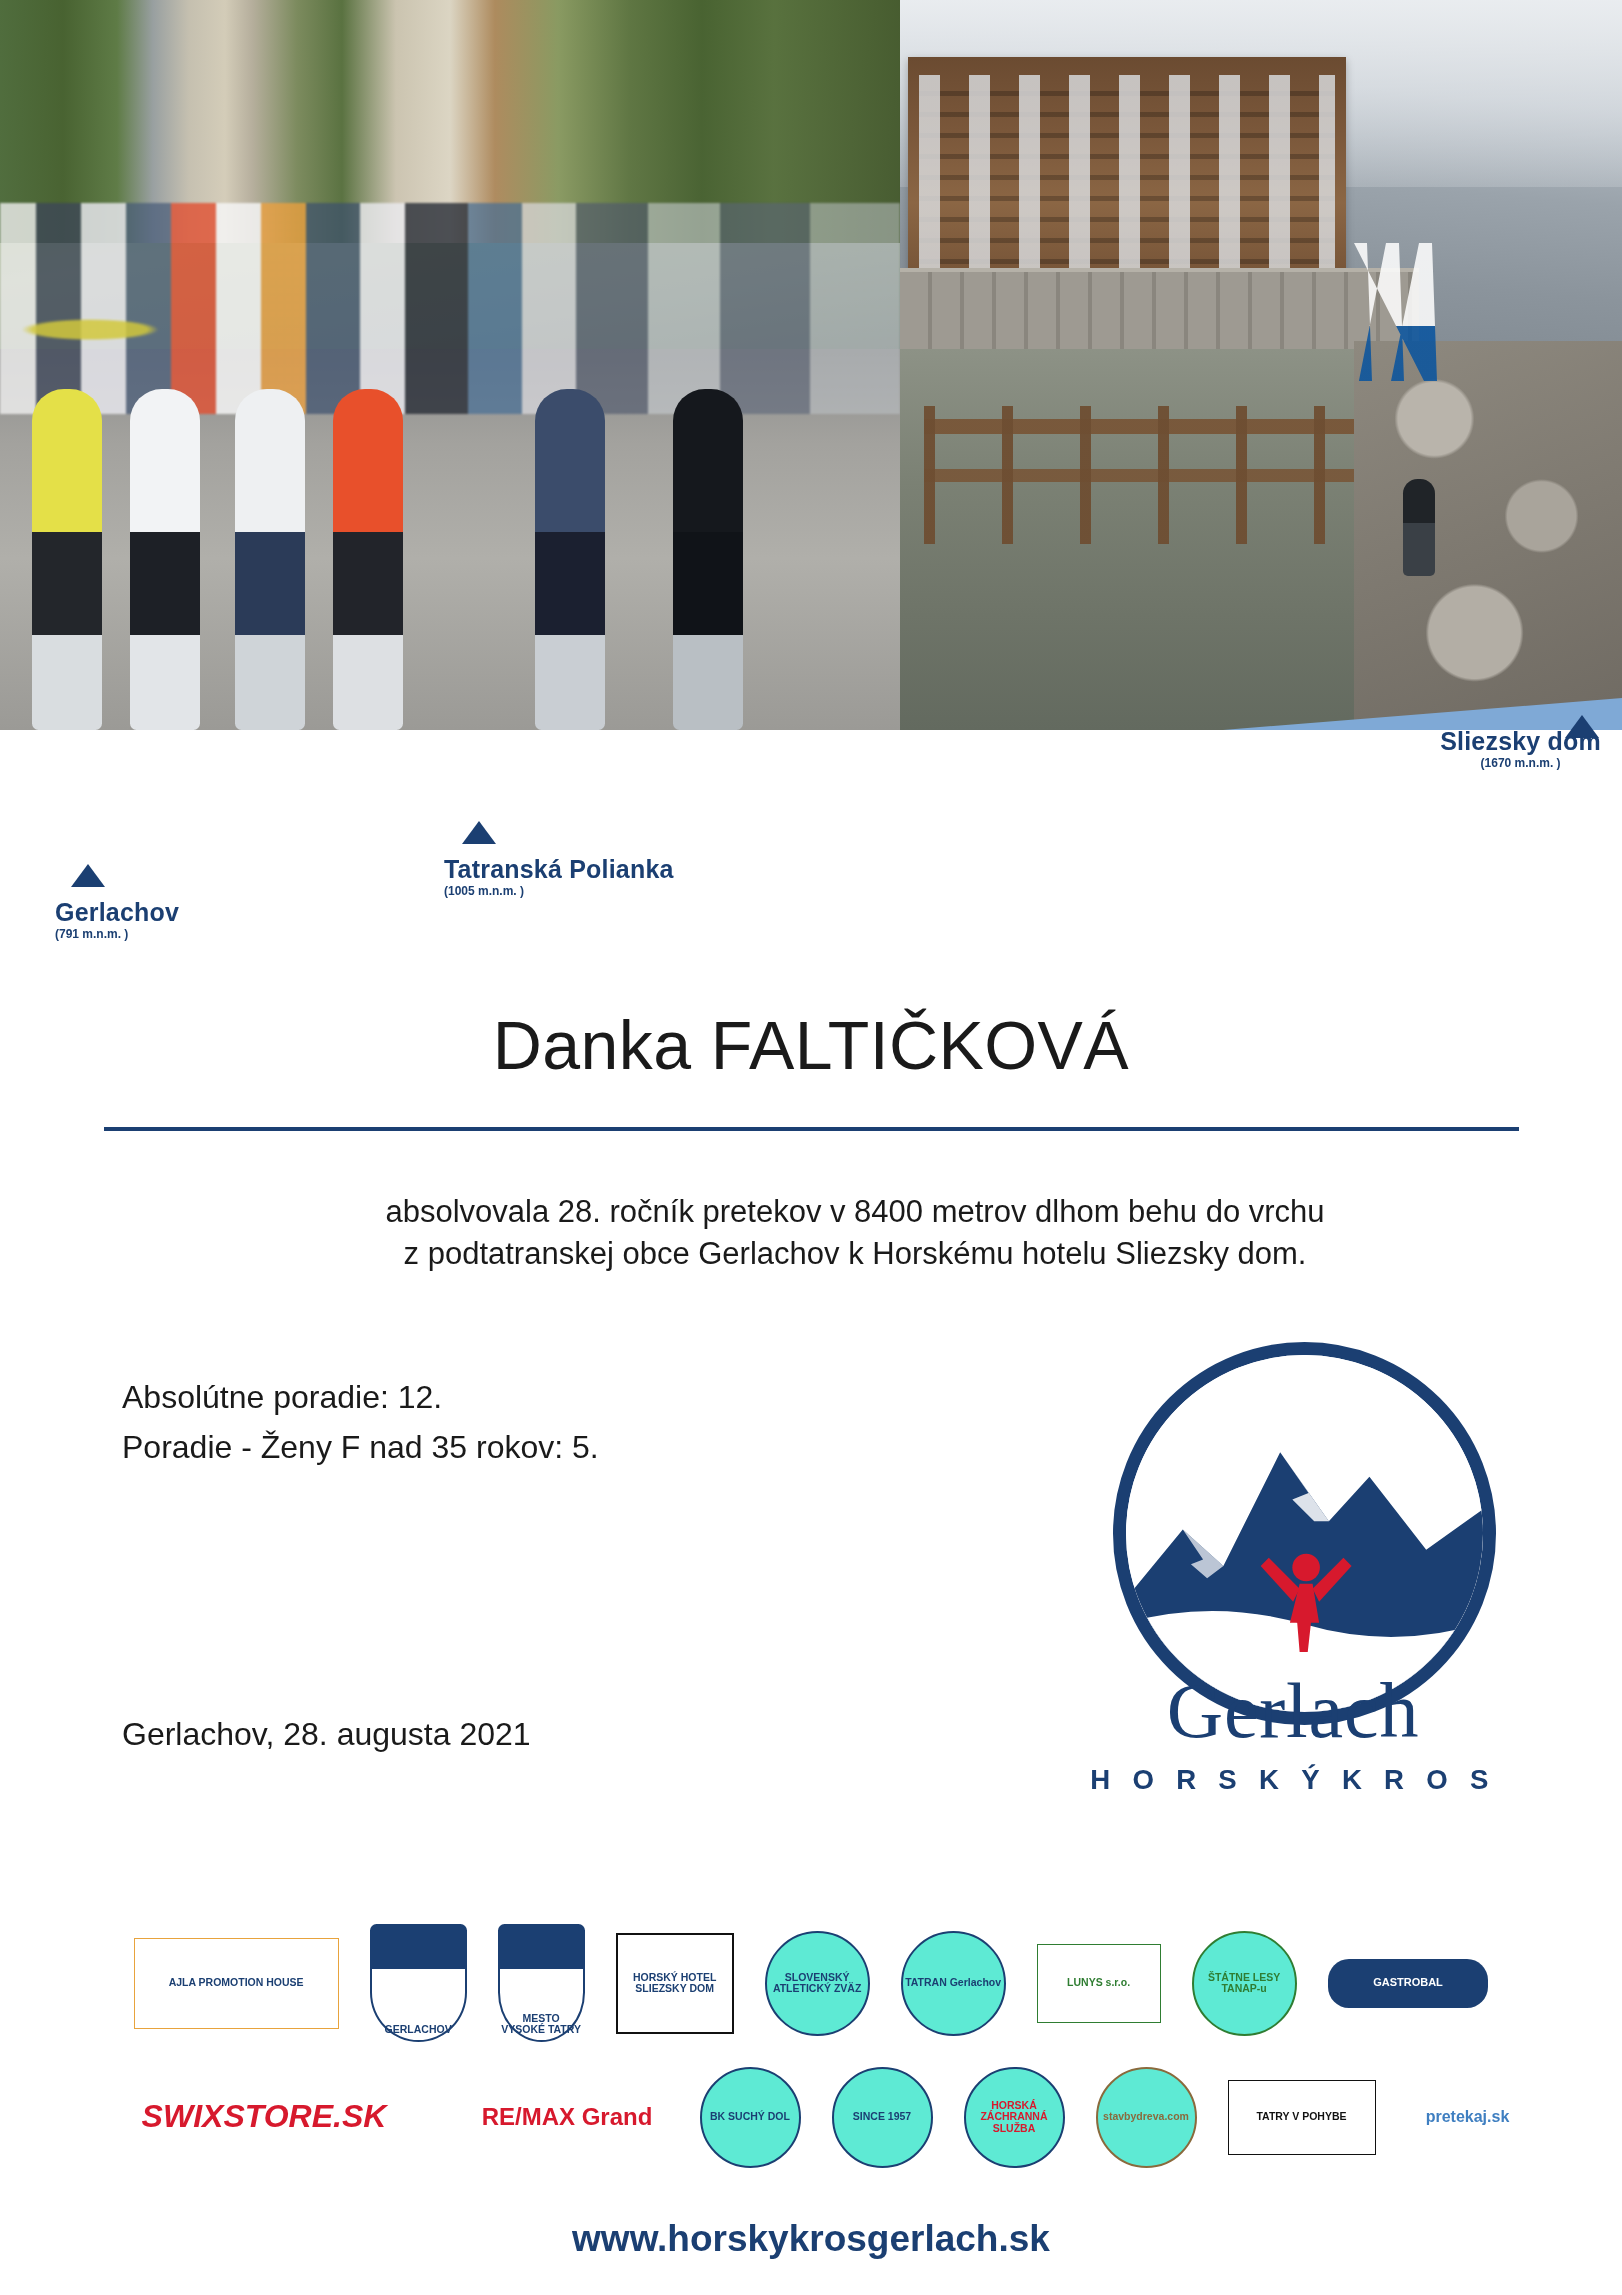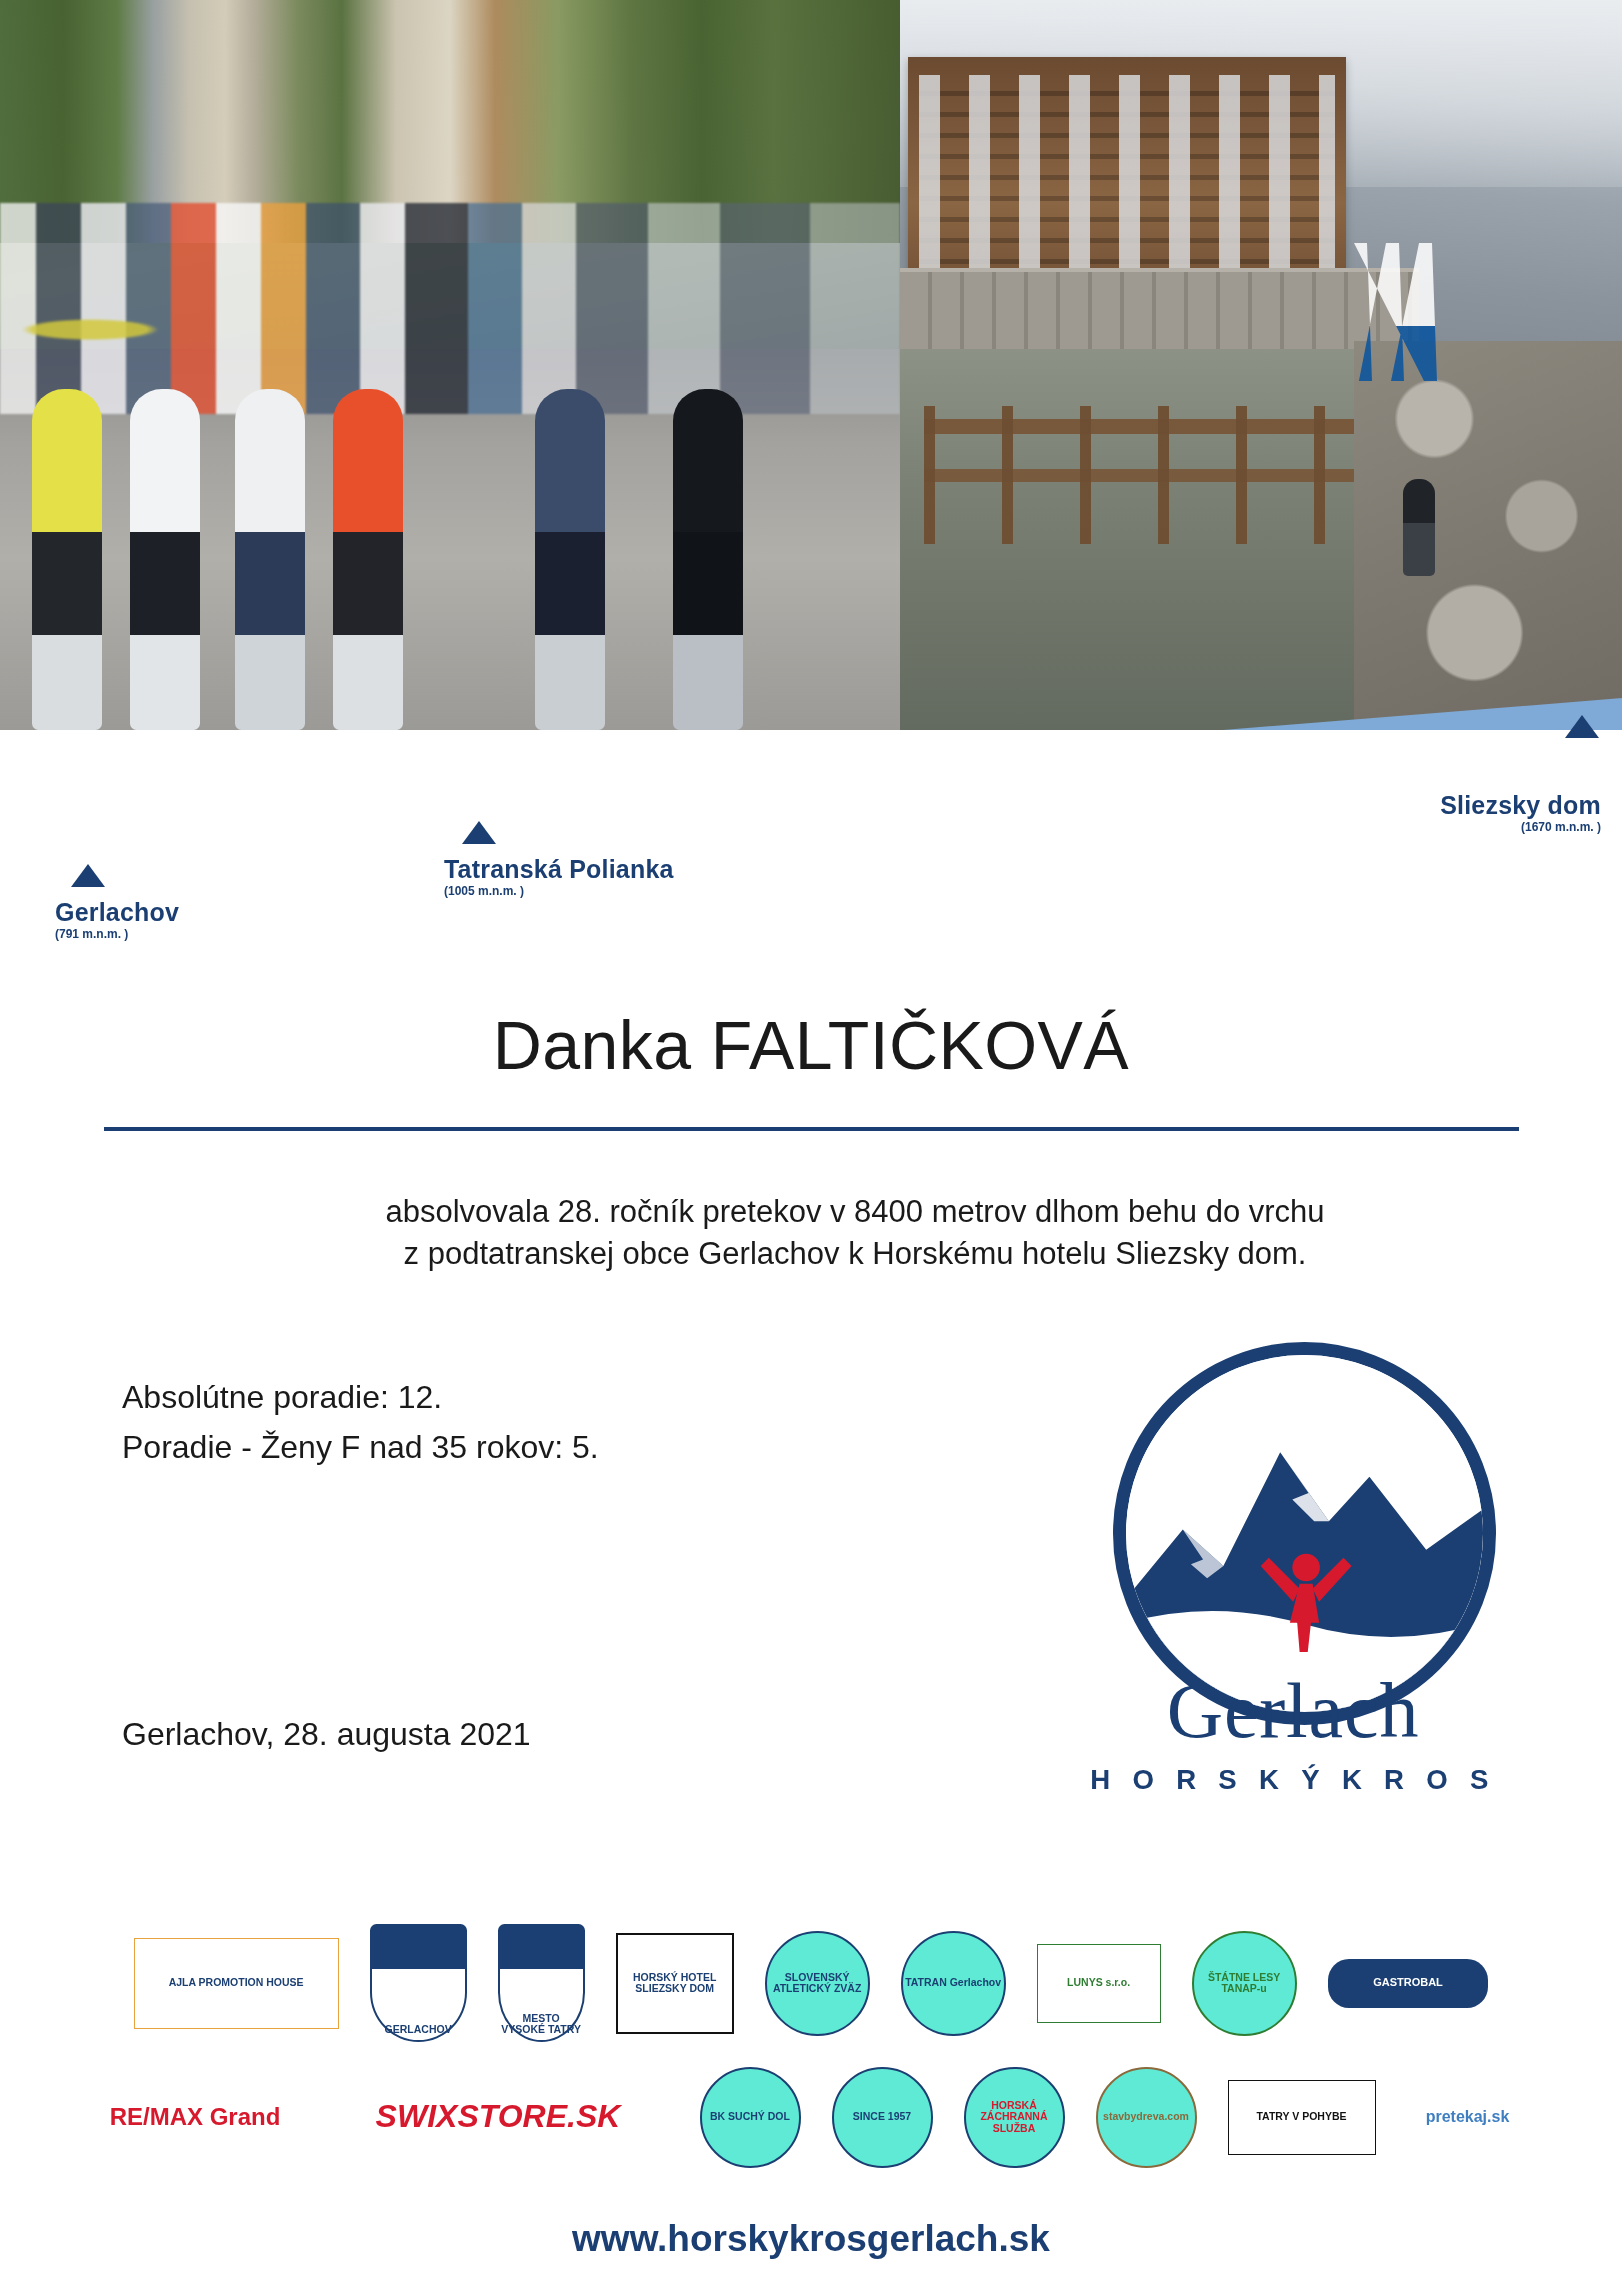--- a/index.html
+++ b/index.html
@@ -174,21 +174,21 @@
     border-left: 17px solid transparent;
     border-right: 17px solid transparent;
     border-bottom: 23px solid #1b3f72;
     z-index: 7;
   }
 
   #loc-gerlachov { left: 55px; top: 899px; }
   #tri-gerlachov { left: 71px; top: 864px; }
   #loc-polianka  { left: 444px; top: 856px; }
   #tri-polianka  { left: 462px; top: 821px; }
-  #loc-sliezsky  { right: 21px; top: 792px; text-align: right; margin-left: 48px; }
+  #loc-sliezsky  { right: 21px; top: 728px; text-align: center; margin-left: 48px; }
   #tri-sliezsky  { right: 23px; top: 715px; }
 
   
   .athlete-name {
     position: absolute;
     top: 1006px; left: 0; width: 1622px;
     text-align: center;
     font-size: 68px;
     letter-spacing: 0.4px;
     color: #1a1a1a;
@@ -418,22 +418,22 @@
     <div class="sp sp-circle" style="width:101px;height:101px;">SLOVENSKÝ
 ATLETICKÝ ZVÄZ</div>
     <div class="sp sp-circle" style="width:101px;height:101px;">TATRAN
 Gerlachov</div>
     <div class="sp sp-box" style="width:122px;height:77px;border:1.6px solid #2f7d32;color:#2f7d32;">LUNYS s.r.o.</div>
     <div class="sp sp-circle" style="width:101px;height:101px;border-color:#2f7d32;color:#2f7d32;">ŠTÁTNE LESY TANAP-u</div>
     <div class="sp sp-pill" style="width:138px;height:49px;font-size:11px;">GASTROBAL</div>
   </div>
 
   <div class="sp-row" style="height:130px;">
+    <div class="sp sp-box" style="width:341px;height:57px;color:#d7192d;font-size:32px;font-style:italic;">SWIXSTORE.SK</div>
     <div class="sp sp-box" style="width:203px;height:85px;color:#d7192d;font-size:24px;">RE/MAX Grand</div>
-    <div class="sp sp-box" style="width:341px;height:57px;color:#d7192d;font-size:32px;font-style:italic;">SWIXSTORE.SK</div>
     <div class="sp sp-circle" style="width:97px;height:97px;">BK SUCHÝ DOL</div>
     <div class="sp sp-circle" style="width:97px;height:97px;">SINCE 1957</div>
     <div class="sp sp-circle" style="width:97px;height:97px;color:#d7192d;">HORSKÁ
 ZÁCHRANNÁ SLUŽBA</div>
     <div class="sp sp-circle" style="width:97px;height:97px;border-color:#8a6a3c;color:#8a6a3c;">stavbydreva.com</div>
     <div class="sp sp-box" style="width:146px;height:73px;border:1.6px solid #111;color:#111;">TATRY V POHYBE</div>
     <div class="sp sp-box" style="width:122px;height:77px;color:#3f7fc1;font-size:16px;">pretekaj.sk</div>
   </div>
 </div>
 

